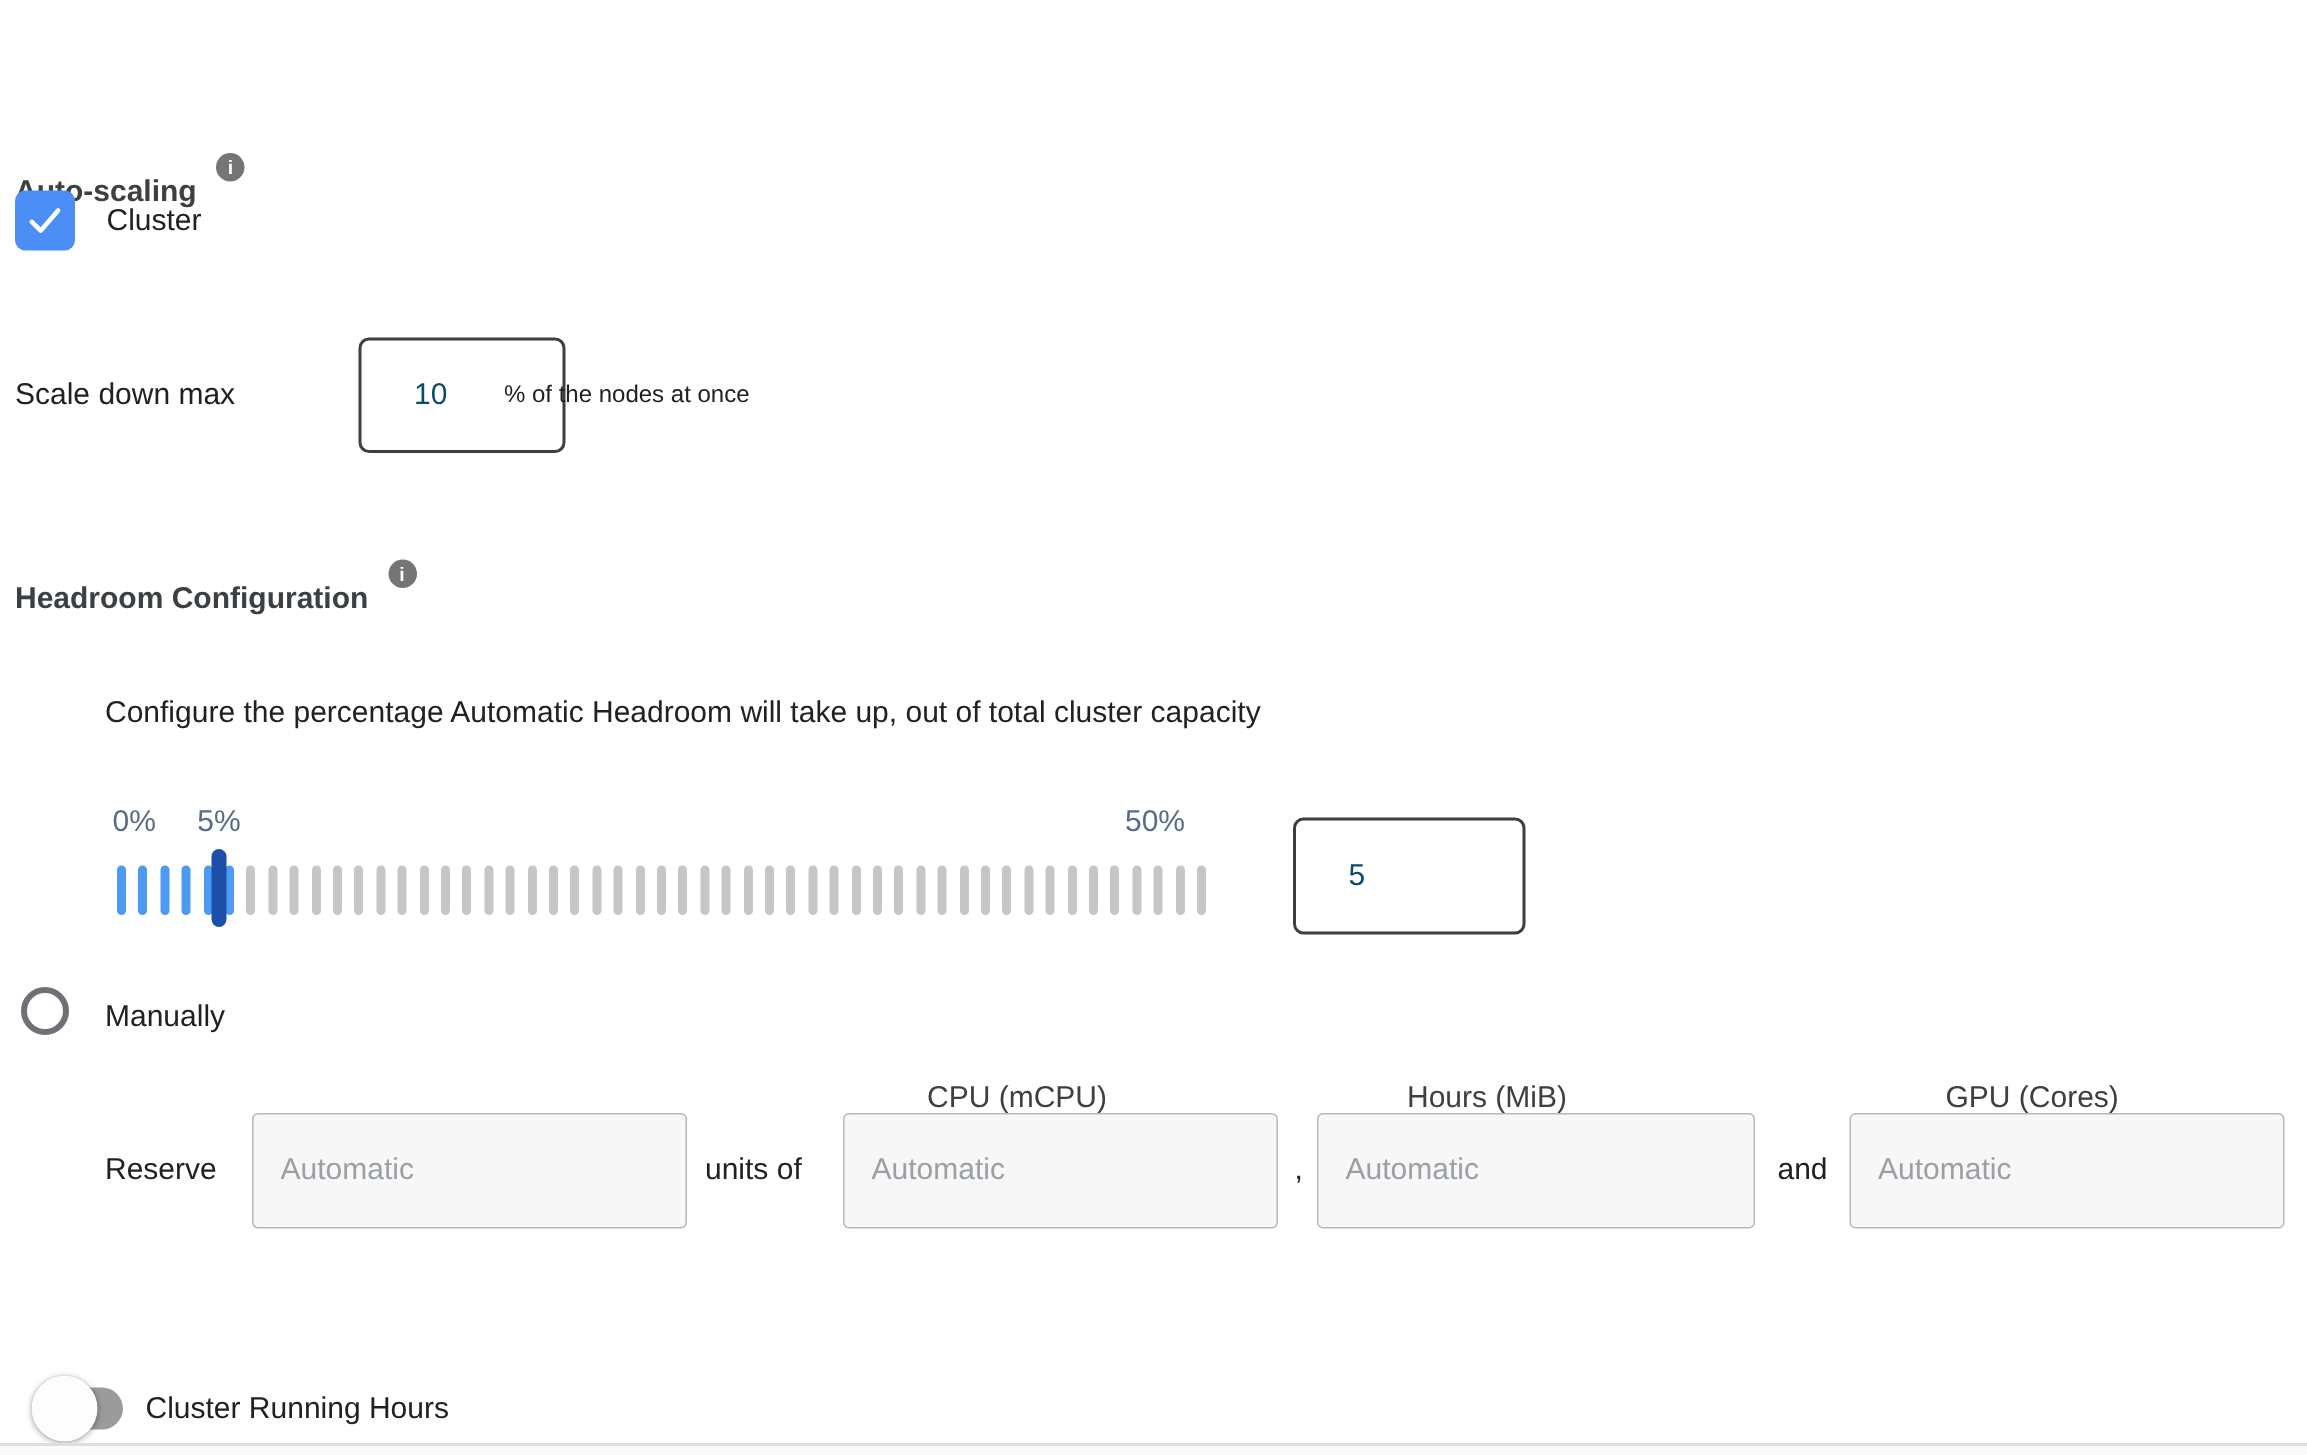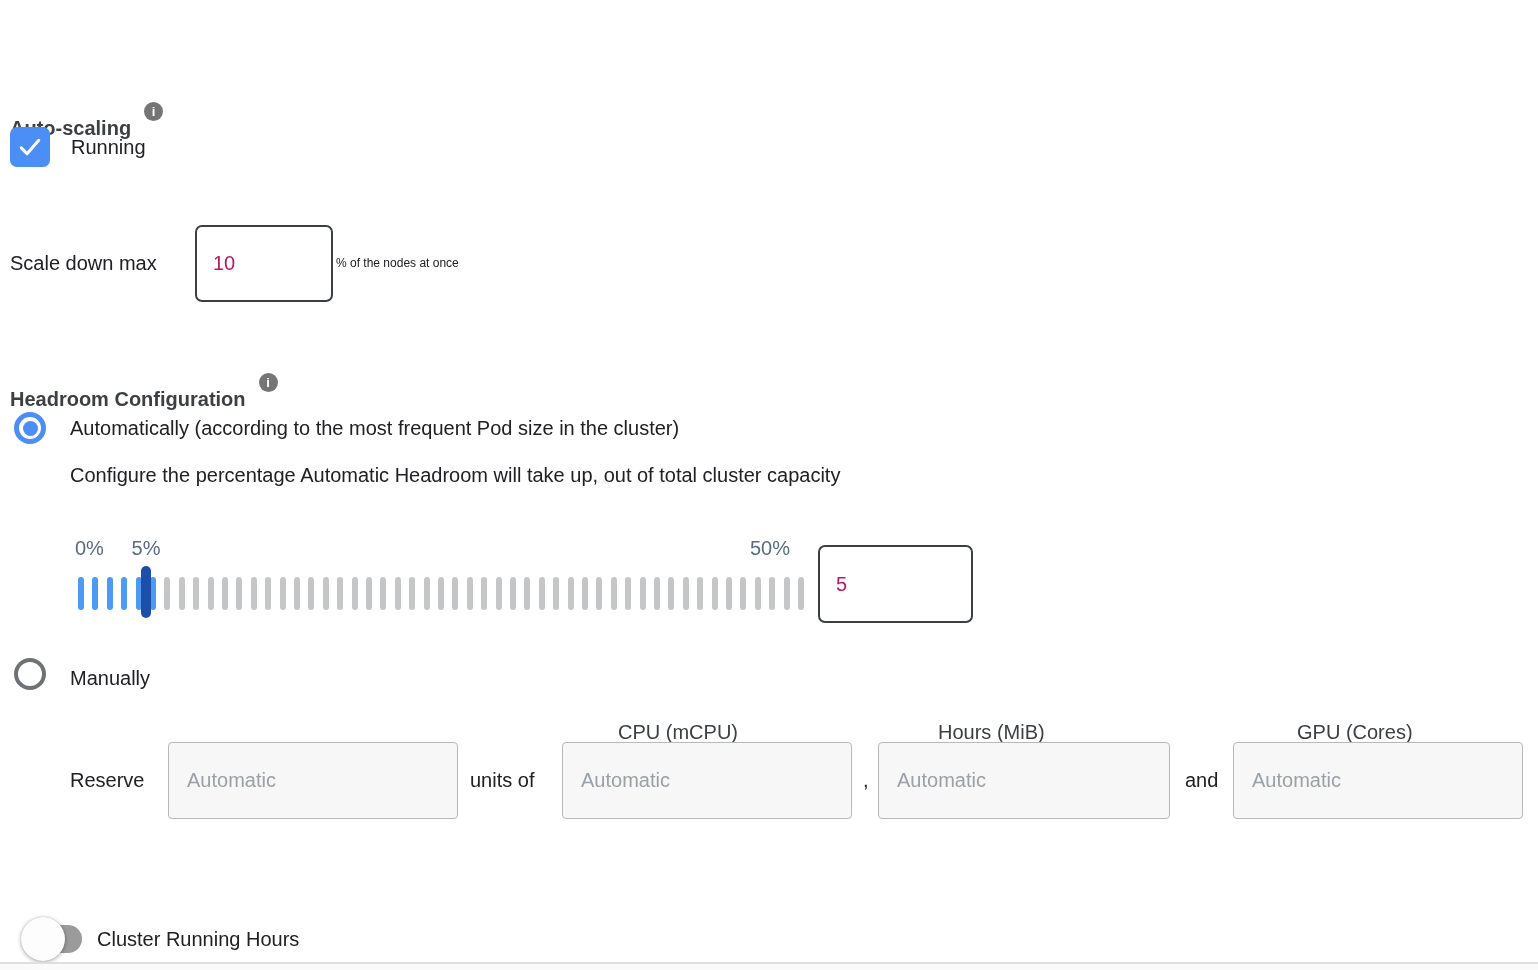--- a/index.html
+++ b/index.html
@@ -89,31 +89,32 @@
   .scale-down-prefix {
     position: absolute; left: 10px; top: 0;
     font-size: 20px; line-height: 77px; white-space: nowrap;
   }
   .boxed-input {
     background: #ffffff;
     border: 2px solid #3c4043;
     border-radius: 7px;
     font-size: 20px;
     font-family: "Liberation Sans", sans-serif;
-    color: #be185d;
-    padding-left: 16px;
+    color: #0c4a6e;
+    padding-left: 35px;
     outline: none;
+    margin-left: 44px;
   }
   .scale-down-input {
     position: absolute; left: 195px; top: 0;
     width: 138px; height: 77px;
   }
   .scale-down-suffix {
     position: absolute; left: 336px; top: 0;
-    font-size: 12px; line-height: 77px; white-space: nowrap;
+    font-size: 16px; line-height: 77px; white-space: nowrap;
   }
 
   
   .radio-row { position: absolute; display: flex; align-items: center; }
   .radio {
     width: 32px; height: 32px;
     border-radius: 50%;
     flex: 0 0 32px;
     cursor: pointer;
     display: flex; align-items: center; justify-content: center;
@@ -236,40 +237,34 @@
     <span class="section-label">Auto-scaling</span>
     <span class="info-icon">i</span>
   </div>
 
   <div class="checkbox-row">
     <div class="checkbox">
       <svg width="28" height="28" viewBox="0 0 24 24">
         <path d="M4.5 12.8l5 5 10-11.5" stroke="#ffffff" stroke-width="2.6" fill="none" stroke-linecap="round" stroke-linejoin="round"></path>
       </svg>
     </div>
-    <span class="checkbox-label">Running</span>
+    <span class="checkbox-label">Cluster</span>
   </div>
 
   <div class="scale-down-row">
     <span class="scale-down-prefix">Scale down max</span>
     <input class="boxed-input scale-down-input" type="text" value="10" style="">
     <span class="scale-down-suffix">% of the nodes at once</span>
   </div>
 
   <div class="label-row" style="top: 354px;">
     <span class="section-label">Headroom Configuration</span>
     <span class="info-icon">i</span>
   </div>
 
-  <div class="radio-row" style="left: 14px; top: 412px;">
-    <div class="radio selected">
-      <div class="radio-dot"></div>
-    </div>
-    <span class="radio-label">Automatically (according to the most frequent Pod size in the cluster)</span>
-  </div>
 
   <div class="description-text">Configure the percentage Automatic Headroom will take up, out of total cluster capacity</div>
 
   <div class="slider-labels">
     <span class="slider-label min">0%</span>
     <span class="slider-label cur">5%</span>
     <span class="slider-label max">50%</span>
   </div>
 
   <div class="slider-track">

